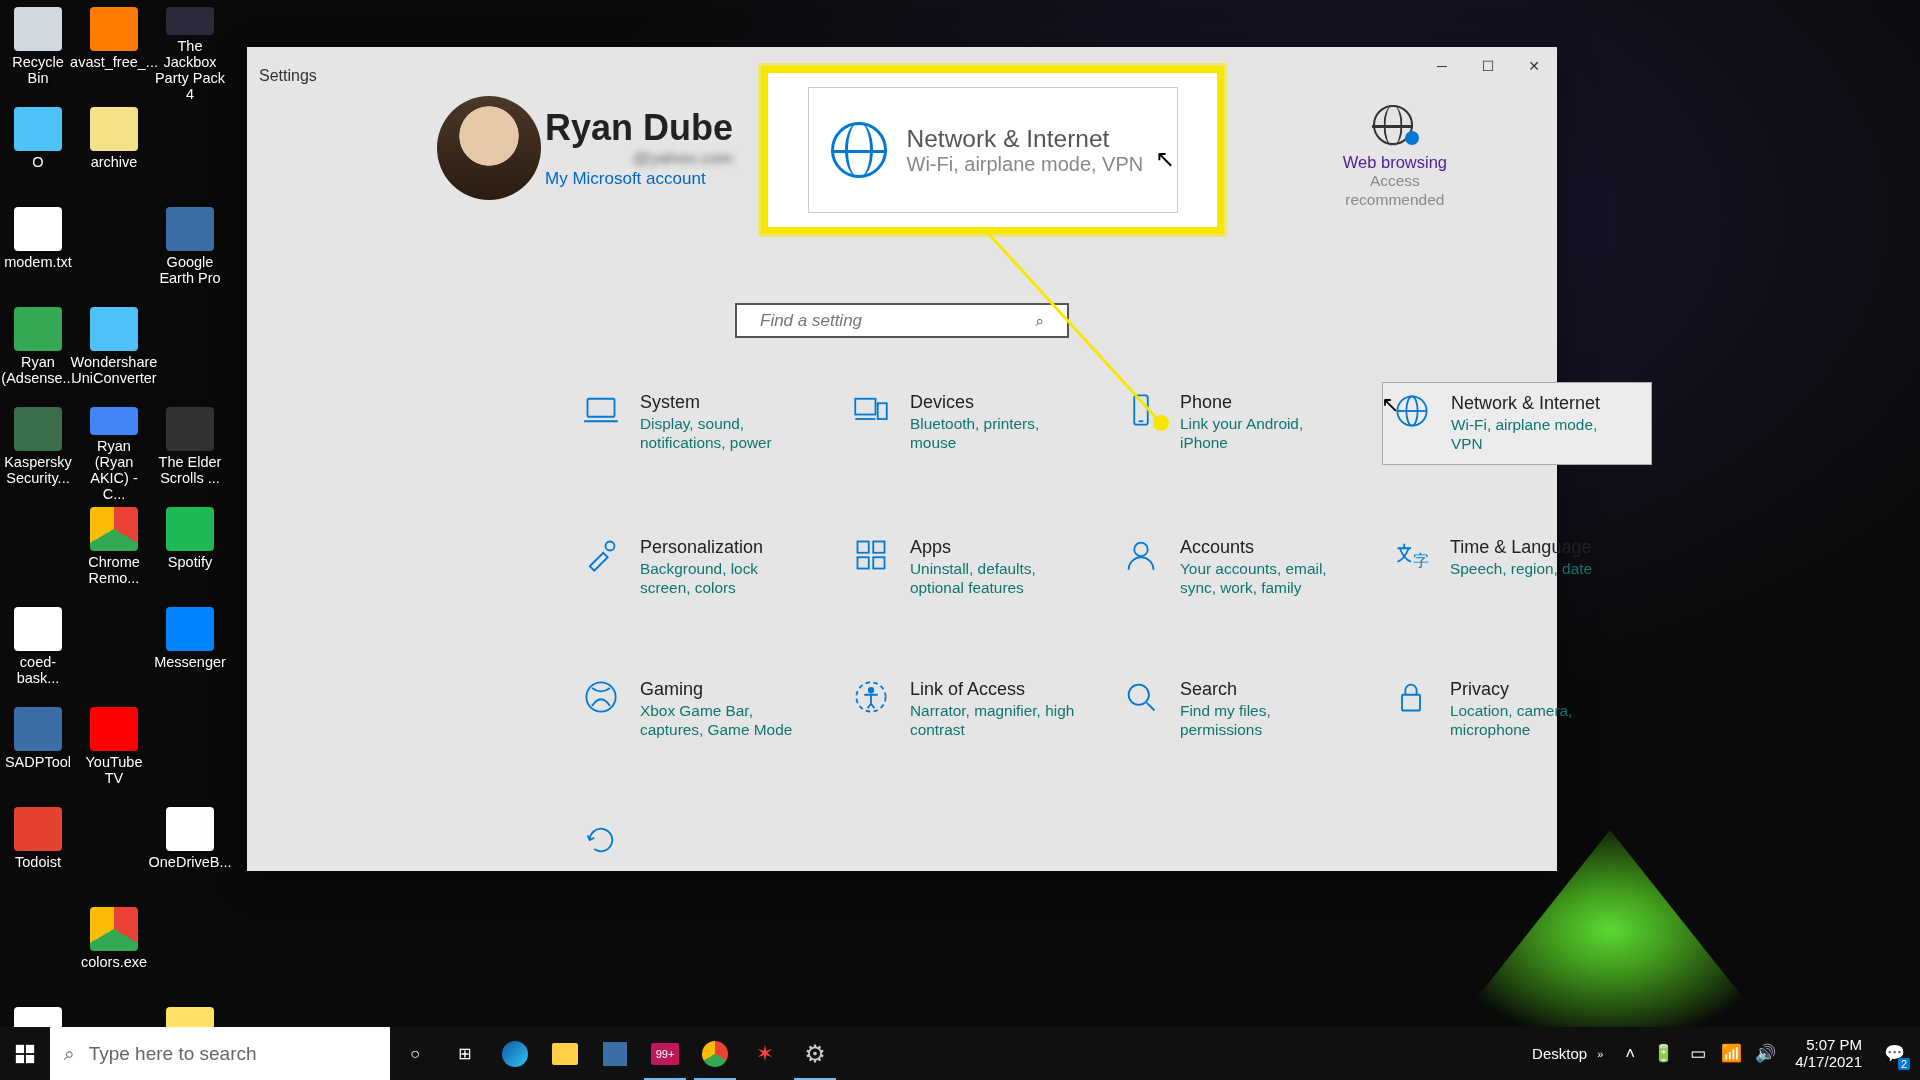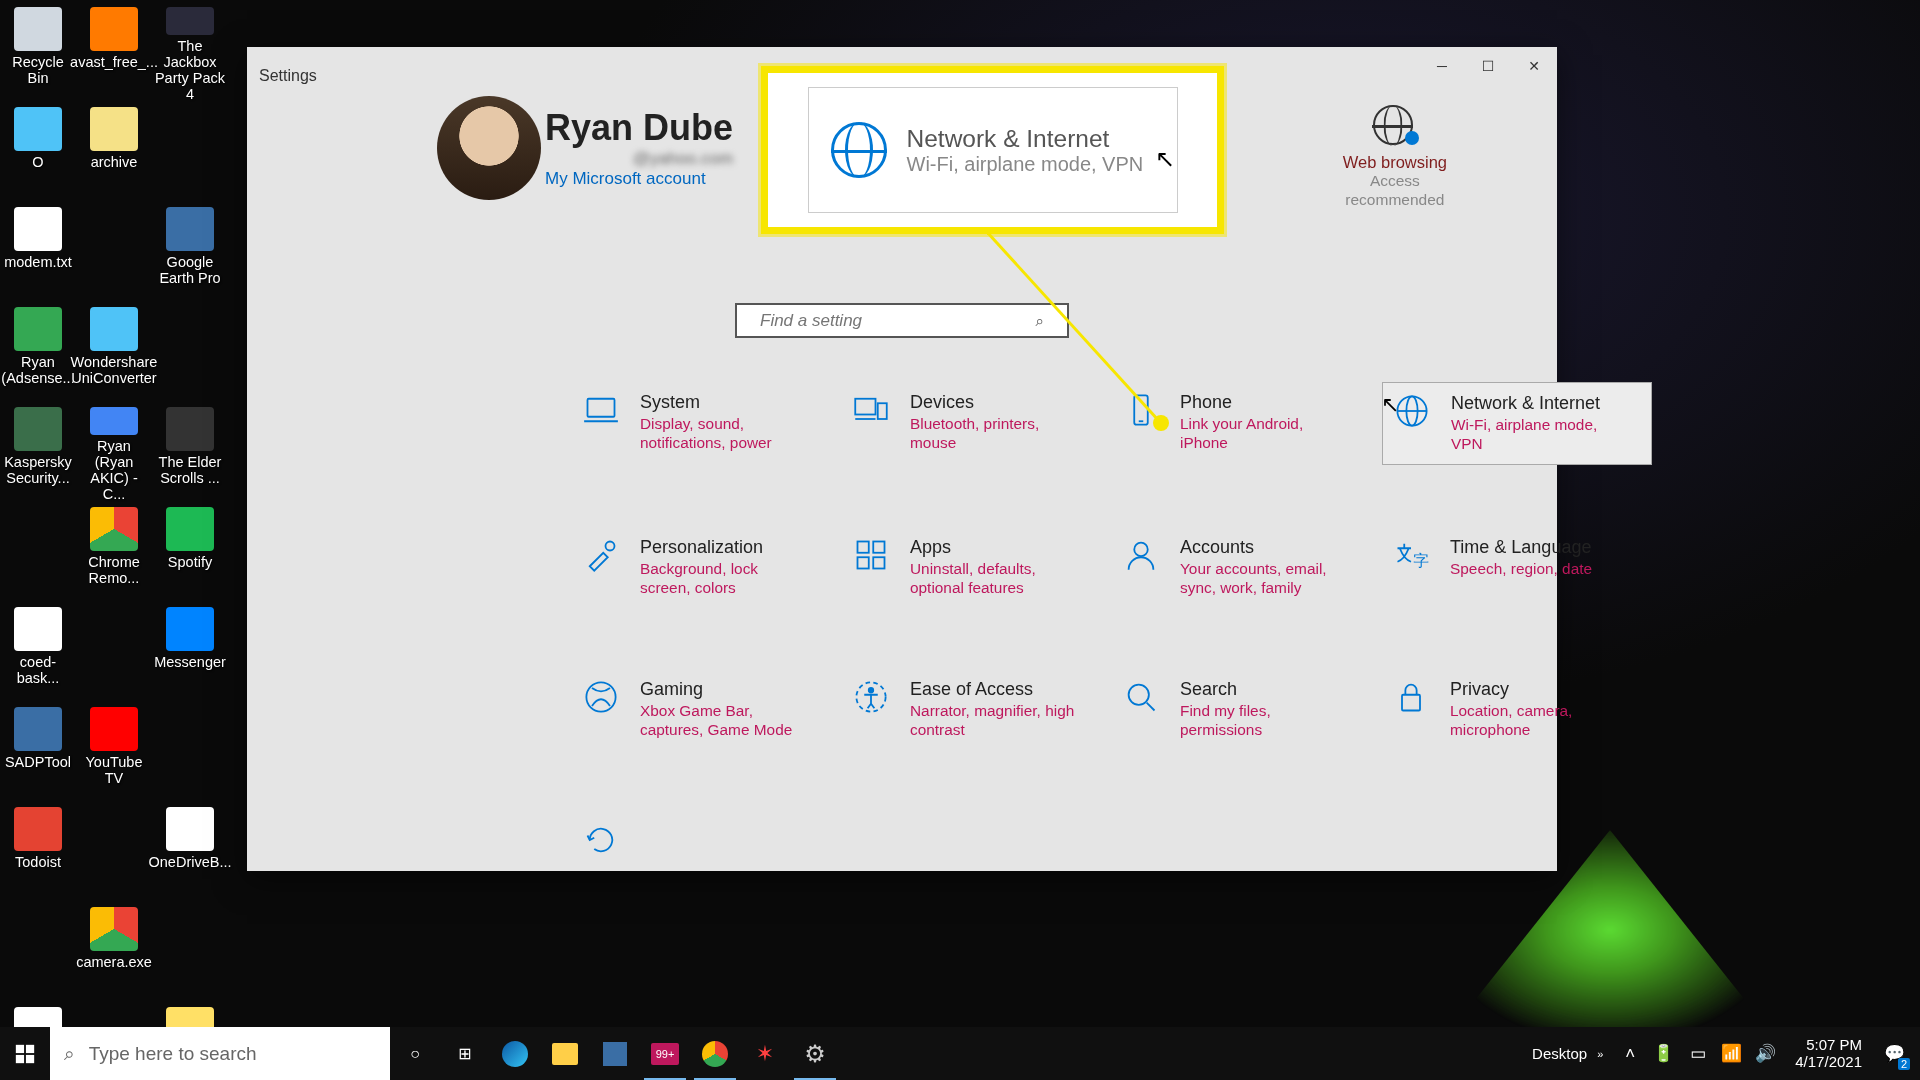--- a/index.html
+++ b/index.html
@@ -22,34 +22,34 @@
 .uname { font-size: 36px; font-weight: 600; color: #222; }
 .uemail { font-size: 17px; color: #666; text-align: right; filter: blur(3px); }
 .umslink { color: #0067c0; font-size: 17px; cursor: pointer; }
 
 .webrec { position: absolute; right: 110px; top: 58px; display:flex; flex-direction:column; align-items:center; }
 .webrec-icon { width:44px; height:40px; position:relative; }
 .globe-big { width:40px; height:40px; border:2.5px solid #333; border-radius:50%; position:relative; }
 .globe-big::before { content:''; position:absolute; left:50%; top:-2.5px; bottom:-2.5px; width:15px; transform:translateX(-50%); border:2.5px solid #333; border-radius:50%; border-top:none; border-bottom:none; }
 .globe-big::after { content:''; position:absolute; left:-2.5px; right:-2.5px; top:50%; height:2.5px; background:#333; }
 .webrec-dot { position:absolute; right:-2px; bottom:0; width:14px; height:14px; background:#0078d4; border-radius:50%; }
-.webrec-title { font-size:16.5px; margin-top:8px; color:#7f1d1d; }
+.webrec-title { font-size:16.5px; margin-top:8px; color:#4c1d95; }
 .webrec-sub { font-size:15.5px; color:#888; line-height:1.2; }
 
 .searchbox { position:absolute; left:50%; top:256px; transform:translateX(-50%); width:334px; height:35px; border:2px solid #555; background:#fff; display:flex; align-items:center; padding:0 23px; }
 .searchbox input { flex:1; border:none; outline:none; font-size:17px; font-style:italic; color:#888; background:transparent; }
 .searchbox .sicon { color:#555; font-size:15px; }
 
 .catgrid { position:absolute; top:335px; left:325px; right:60px; display:grid; grid-template-columns: repeat(4, 270px); row-gap:62px; }
 .cat { display:flex; gap:18px; cursor:pointer; padding:10px 8px; align-items:flex-start; }
 .cat.hover { border:1px solid #aaa; background:#ececec; }
 .cat .cicon { width:42px; height:42px; color:#0078d4; flex-shrink:0; display:flex; align-items:flex-start; justify-content:center; }
 .cat .cicon svg { width:36px; height:36px; stroke:#0078d4; fill:none; stroke-width:1.6; }
 .cat-title { font-size:18px; color:#222; }
-.cat-sub { font-size:15.4px; color:#be185d; line-height:1.25; max-width: 165px; margin-top: 1px; }
+.cat-sub { font-size:15.4px; color:#0f766e; line-height:1.25; max-width: 165px; margin-top: 1px; }
 
 .callout { position:absolute; left:761px; top:66px; width:463px; height:168px; border:7px solid #f7e600; background:#fff; display:flex; align-items:center; justify-content:center; box-shadow: 0 0 0 3px #f7e60080; z-index:5; }
 .callout-inner { width:370px; height:126px; border:1px solid #ccc; display:flex; align-items:center; gap:20px; padding-left:22px; }
 .callout .globe { width:56px; height:56px; border:3px solid #0078d4; border-radius:50%; position:relative; }
 .callout .globe::before { content:''; position:absolute; left:50%; top:-3px; bottom:-3px; width:22px; transform:translateX(-50%); border:3px solid #0078d4; border-radius:50%; border-top:none; border-bottom:none; }
 .callout .globe::after { content:''; position:absolute; left:-3px; right:-3px; top:50%; height:3px; background:#0078d4; }
 .callout-title { font-size:24.5px; color:#555; }
 .callout-sub { font-size:20px; color:#888; }
 .callout-cursor { position:absolute; right:42px; top:72px; font-size:24px; }
 
@@ -159,21 +159,21 @@
       <div>Todoist</div>
     </div>
     <div style="visibility: hidden;"></div>
     <div class="dicon">
       <div class="ibox" style="background: rgb(255, 255, 255);"></div>
       <div>OneDriveB...</div>
     </div>
     <div style="visibility: hidden;"></div>
     <div class="dicon">
       <div class="ibox" style="background: conic-gradient(rgb(234, 67, 53) 0deg, rgb(234, 67, 53) 120deg, rgb(52, 168, 83) 120deg, rgb(52, 168, 83) 240deg, rgb(251, 188, 5) 240deg);"></div>
-      <div>camera.exe</div>
+      <div>colors.exe</div>
     </div>
     <div style="visibility: hidden;"></div>
     <div class="dicon">
       <div class="ibox" style="background: rgb(255, 255, 255);"></div>
       <div>Google Assistant</div>
     </div>
     <div style="visibility: hidden;"></div>
     <div class="dicon">
       <div class="ibox" style="background: rgb(255, 224, 102);"></div>
       <div>Norton Installati...</div>
@@ -329,21 +329,21 @@
       </div>
       <div class="cat">
         <div class="cicon">
           <svg viewBox="0 0 32 32">
             <circle cx="16" cy="16" r="13" stroke-dasharray="4 3"></circle>
             <circle cx="16" cy="10" r="2" fill="#0078d4"></circle>
             <path d="M10 14 L22 14 M16 14 L16 22 M13 26 L16 22 L19 26"></path>
           </svg>
         </div>
   <div>
-          <div class="cat-title">Ease of Access</div>
+          <div class="cat-title">Link of Access</div>
   <div class="cat-sub">Narrator, magnifier, high contrast</div>
         </div>
       </div>
       <div class="cat">
         <div class="cicon">
           <svg viewBox="0 0 32 32">
             <circle cx="14" cy="14" r="9"></circle>
             <line x1="21" y1="21" x2="28" y2="28"></line>
           </svg>
         </div>

